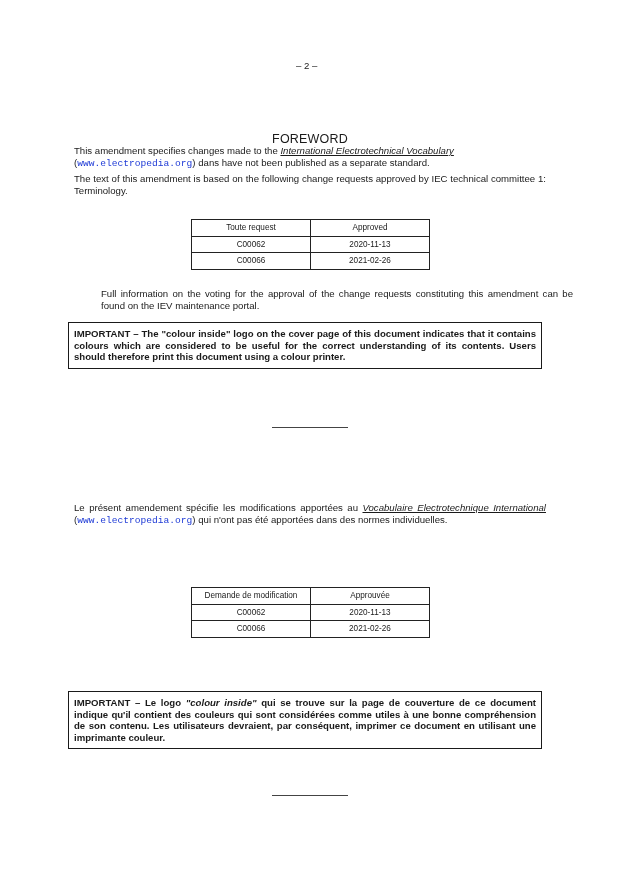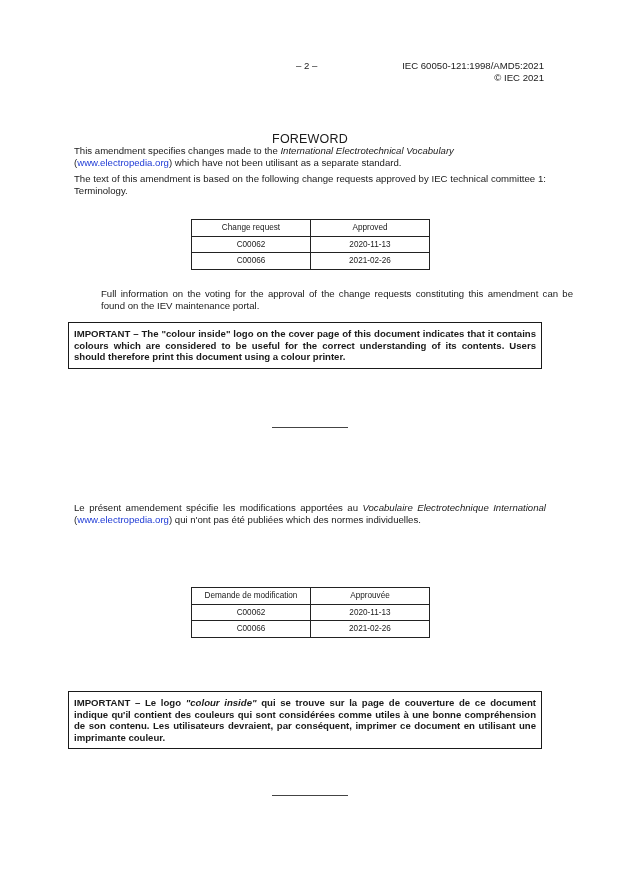--- a/index.html
+++ b/index.html
@@ -8,59 +8,55 @@
     font-family: "Liberation Sans", sans-serif; color: #1a1a1a;
   }
   .page { position: absolute; left: 0; top: 0; width: 620px; height: 877px; }
   .hdr-page { position: absolute; left: 296px; top: 60px; font-size: 9.6px; }
   .hdr-ref { position: absolute; right: 76px; top: 60px; font-size: 9.6px; text-align: right; line-height: 11.5px; }
   .title { position: absolute; left: 0; width: 620px; text-align: center; font-size: 12.5px; letter-spacing: 0.2px; margin-top: 16px; }
   .para {
     position: absolute; left: 74px; width: 472px; font-size: 9.6px; line-height: 11.6px;
     text-align: justify; text-align-last: left;
   }
-  .para i { font-style: italic; }
-  .link { color: #1f3bd6; }
+  .para i { font-style: italic; text-decoration: underline; }
+  .link { color: #1f3bd6; font-family: Liberation Mono, monospace; }
   table.req {
     position: absolute; border-collapse: collapse; font-size: 8.2px;
   }
   table.req td {
     border: 1px solid #222; text-align: center; height: 15.5px; padding: 0; width: 118px;
   }
   .notice {
     position: absolute; left: 68px; width: 462px; border: 1.3px solid #1a1a1a;
     padding: 5px 5px 5px 5px; font-weight: bold; font-size: 9.6px; line-height: 11.6px;
     text-align: justify; text-align-last: left;
   }
   .notice i { font-style: italic; }
   .rule { position: absolute; left: 272px; width: 76px; height: 0; border-top: 1px solid #444; }
 </style>
 </head>
 <body>
 
 <div class="page">
 
   <div class="hdr-page">– 2 –</div>
-  <div class="hdr-ref">
-    <div>IEC 60050-121:1998/AMD5:2021</div>
-    <div>© IEC 2021</div>
-  </div>
 
   <div class="title" style="top:116px;">FOREWORD</div>
 
   <div class="para" style="top:145px;">
-    <span>This amendment specifies changes made to the </span><i>International Electrotechnical Vocabulary</i><br><span>(</span><span class="link">www.electropedia.org</span><span>) which have not been utilisant as a separate standard.</span>
+    <span>This amendment specifies changes made to the </span><i>International Electrotechnical Vocabulary</i><br><span>(</span><span class="link">www.electropedia.org</span><span>) dans have not been published as a separate standard.</span>
   </div>
 
   <div class="para" style="top:173px;">The text of this amendment is based on the following change requests approved by IEC technical committee 1: Terminology.</div>
 
   <table class="req" style="left:191px; top:219px;">
     <tbody>
         <tr>
-      <td>Change request</td>
+      <td>Toute request</td>
       <td>Approved</td>
     </tr>
     <tr>
       <td>C00062</td>
       <td>2020-11-13</td>
     </tr>
     <tr>
       <td>C00066</td>
       <td>2021-02-26</td>
     </tr>
@@ -68,21 +64,21 @@
     </table>
 
   <div class="para" style="top:288px;margin-left:27px;">Full information on the voting for the approval of the change requests constituting this amendment can be found on the IEV maintenance portal.</div>
 
   <div class="notice" style="top:322px;">IMPORTANT – The "colour inside" logo on the cover page of this document indicates that it contains colours which are considered to be useful for the correct understanding of its contents. Users should therefore print this document using a colour printer.</div>
 
   <div class="rule" style="top:427px;"></div>
 
 
   <div class="para" style="top:502px;">
-    <span>Le présent amendement spécifie les modifications apportées au </span><i>Vocabulaire Electrotechnique International</i><span> (</span><span class="link">www.electropedia.org</span><span>) qui n'ont pas été publiées which des normes individuelles.</span>
+    <span>Le présent amendement spécifie les modifications apportées au </span><i>Vocabulaire Electrotechnique International</i><span> (</span><span class="link">www.electropedia.org</span><span>) qui n'ont pas été apportées dans des normes individuelles.</span>
   </div>
 
 
   <table class="req" style="left:191px; top:587px;">
     <tbody>
         <tr>
       <td>Demande de modification</td>
       <td>Approuvée</td>
     </tr>
     <tr>

